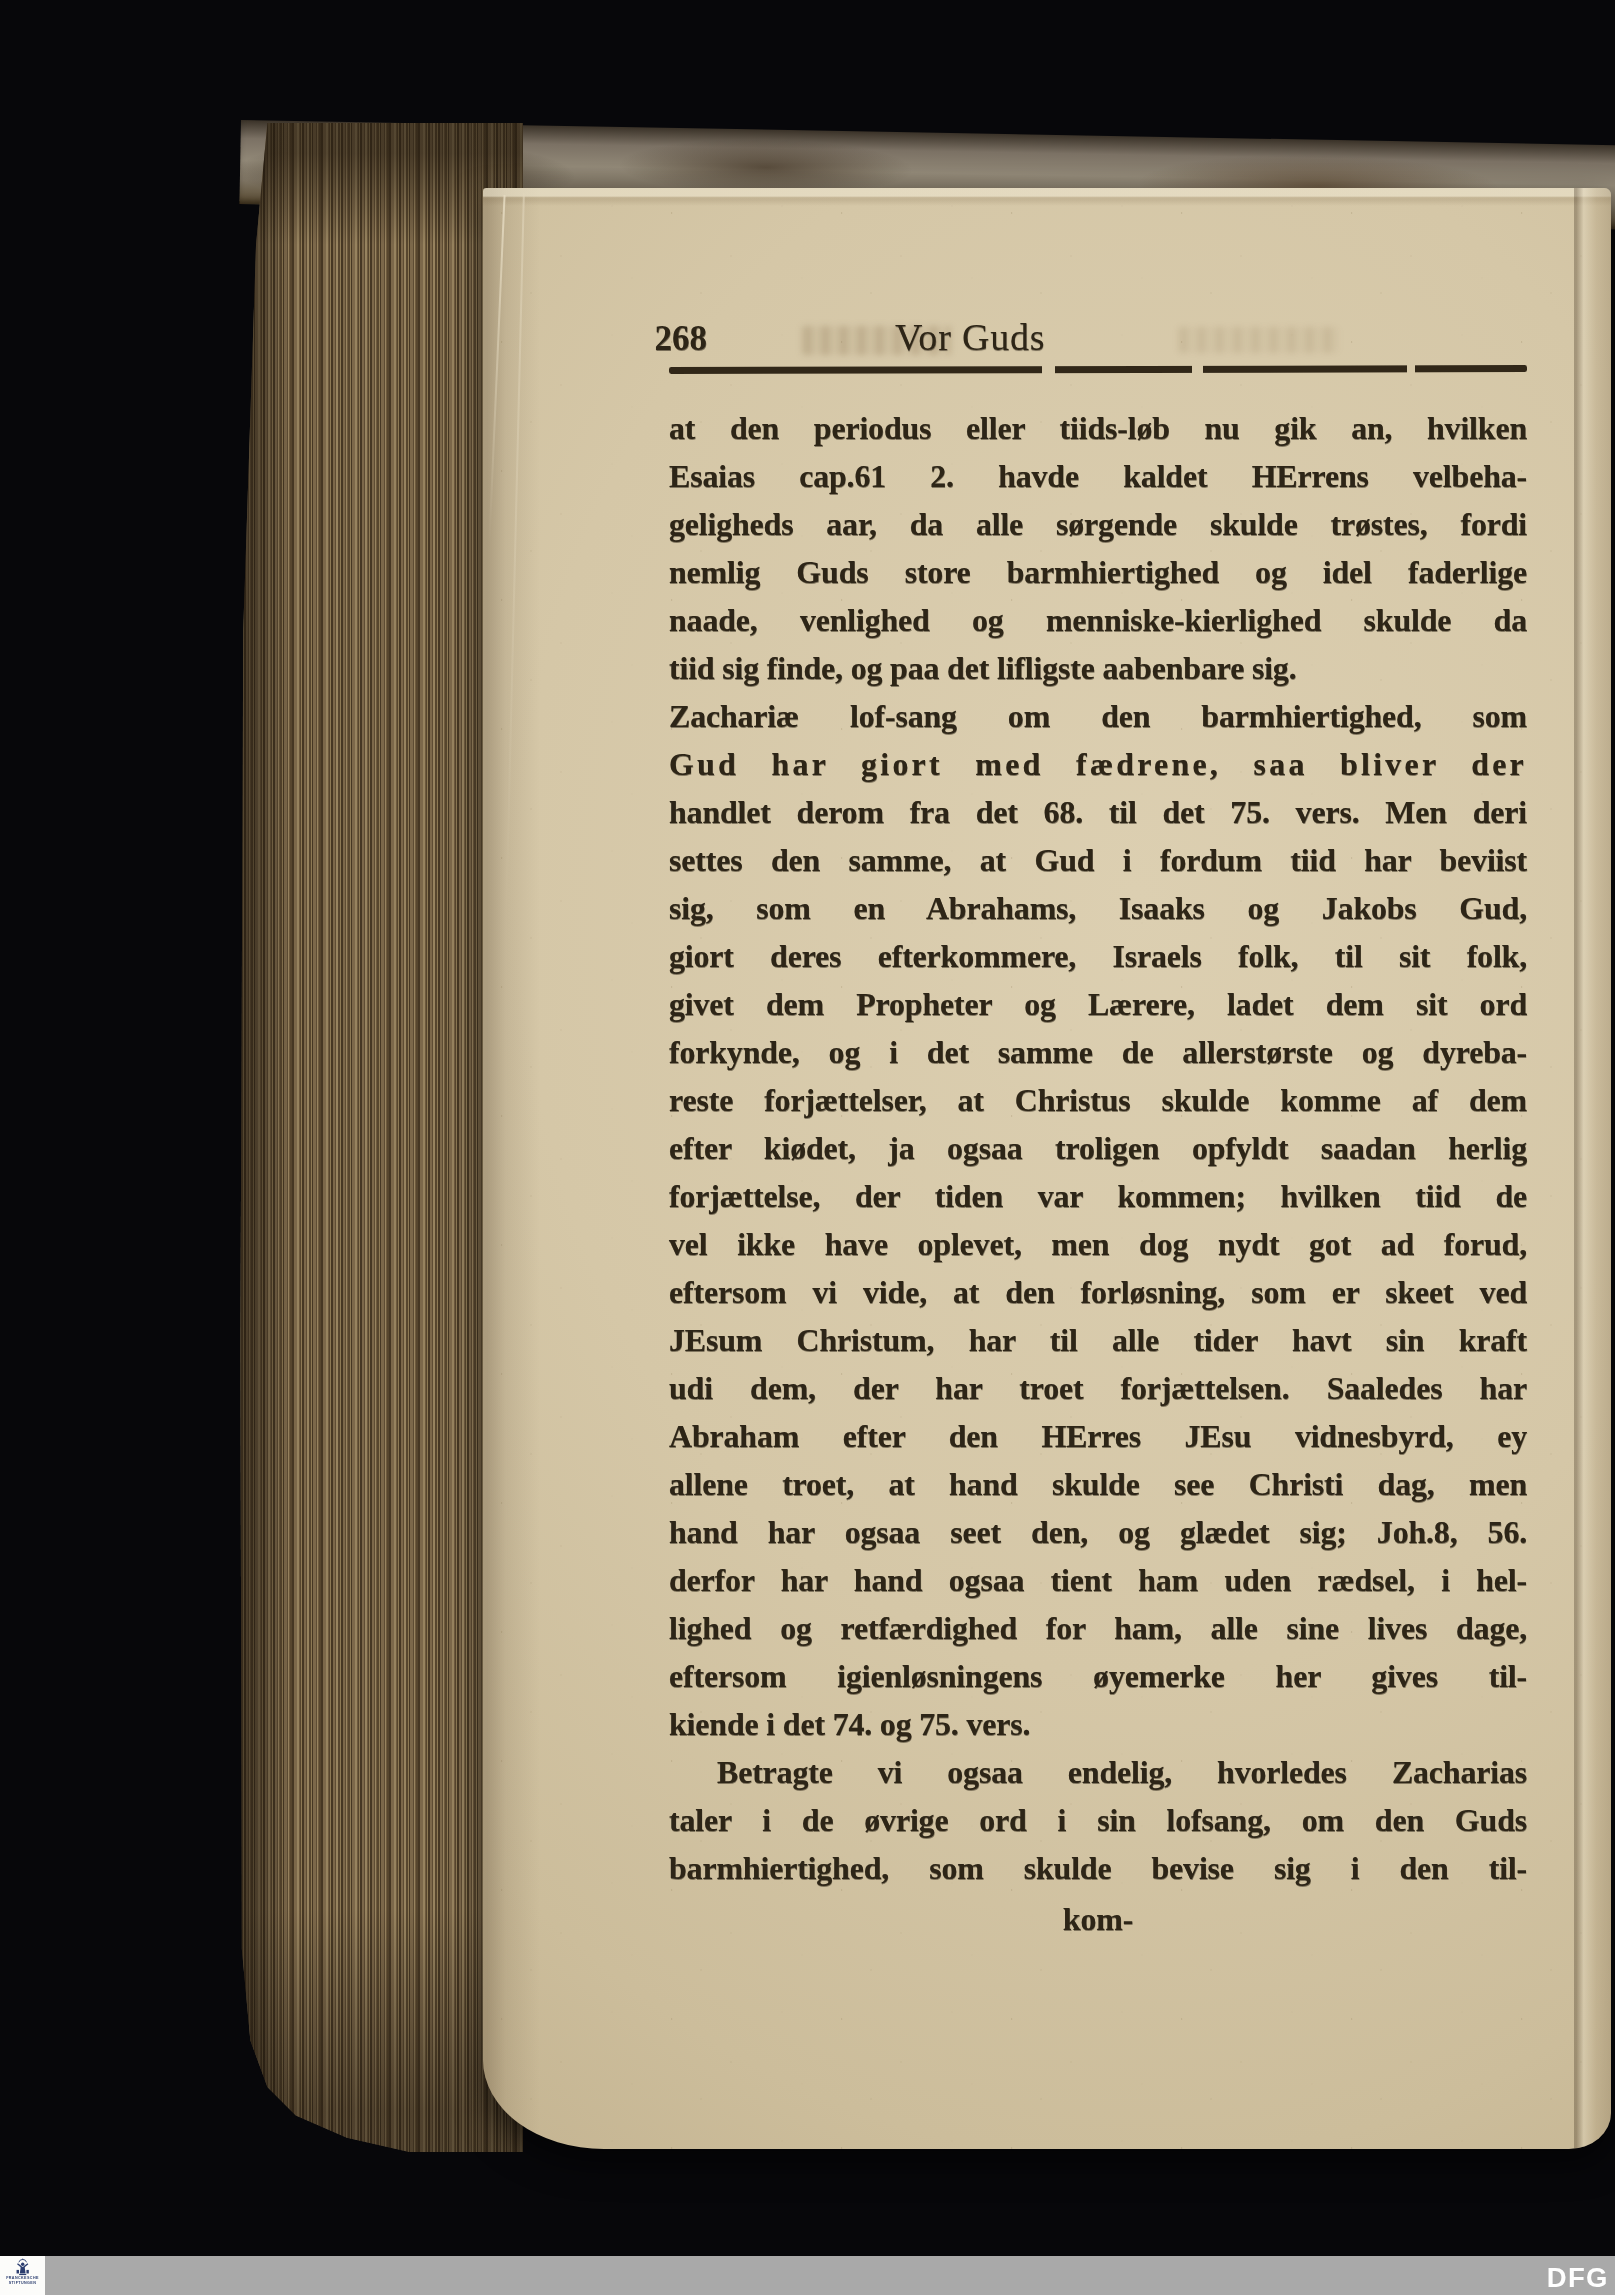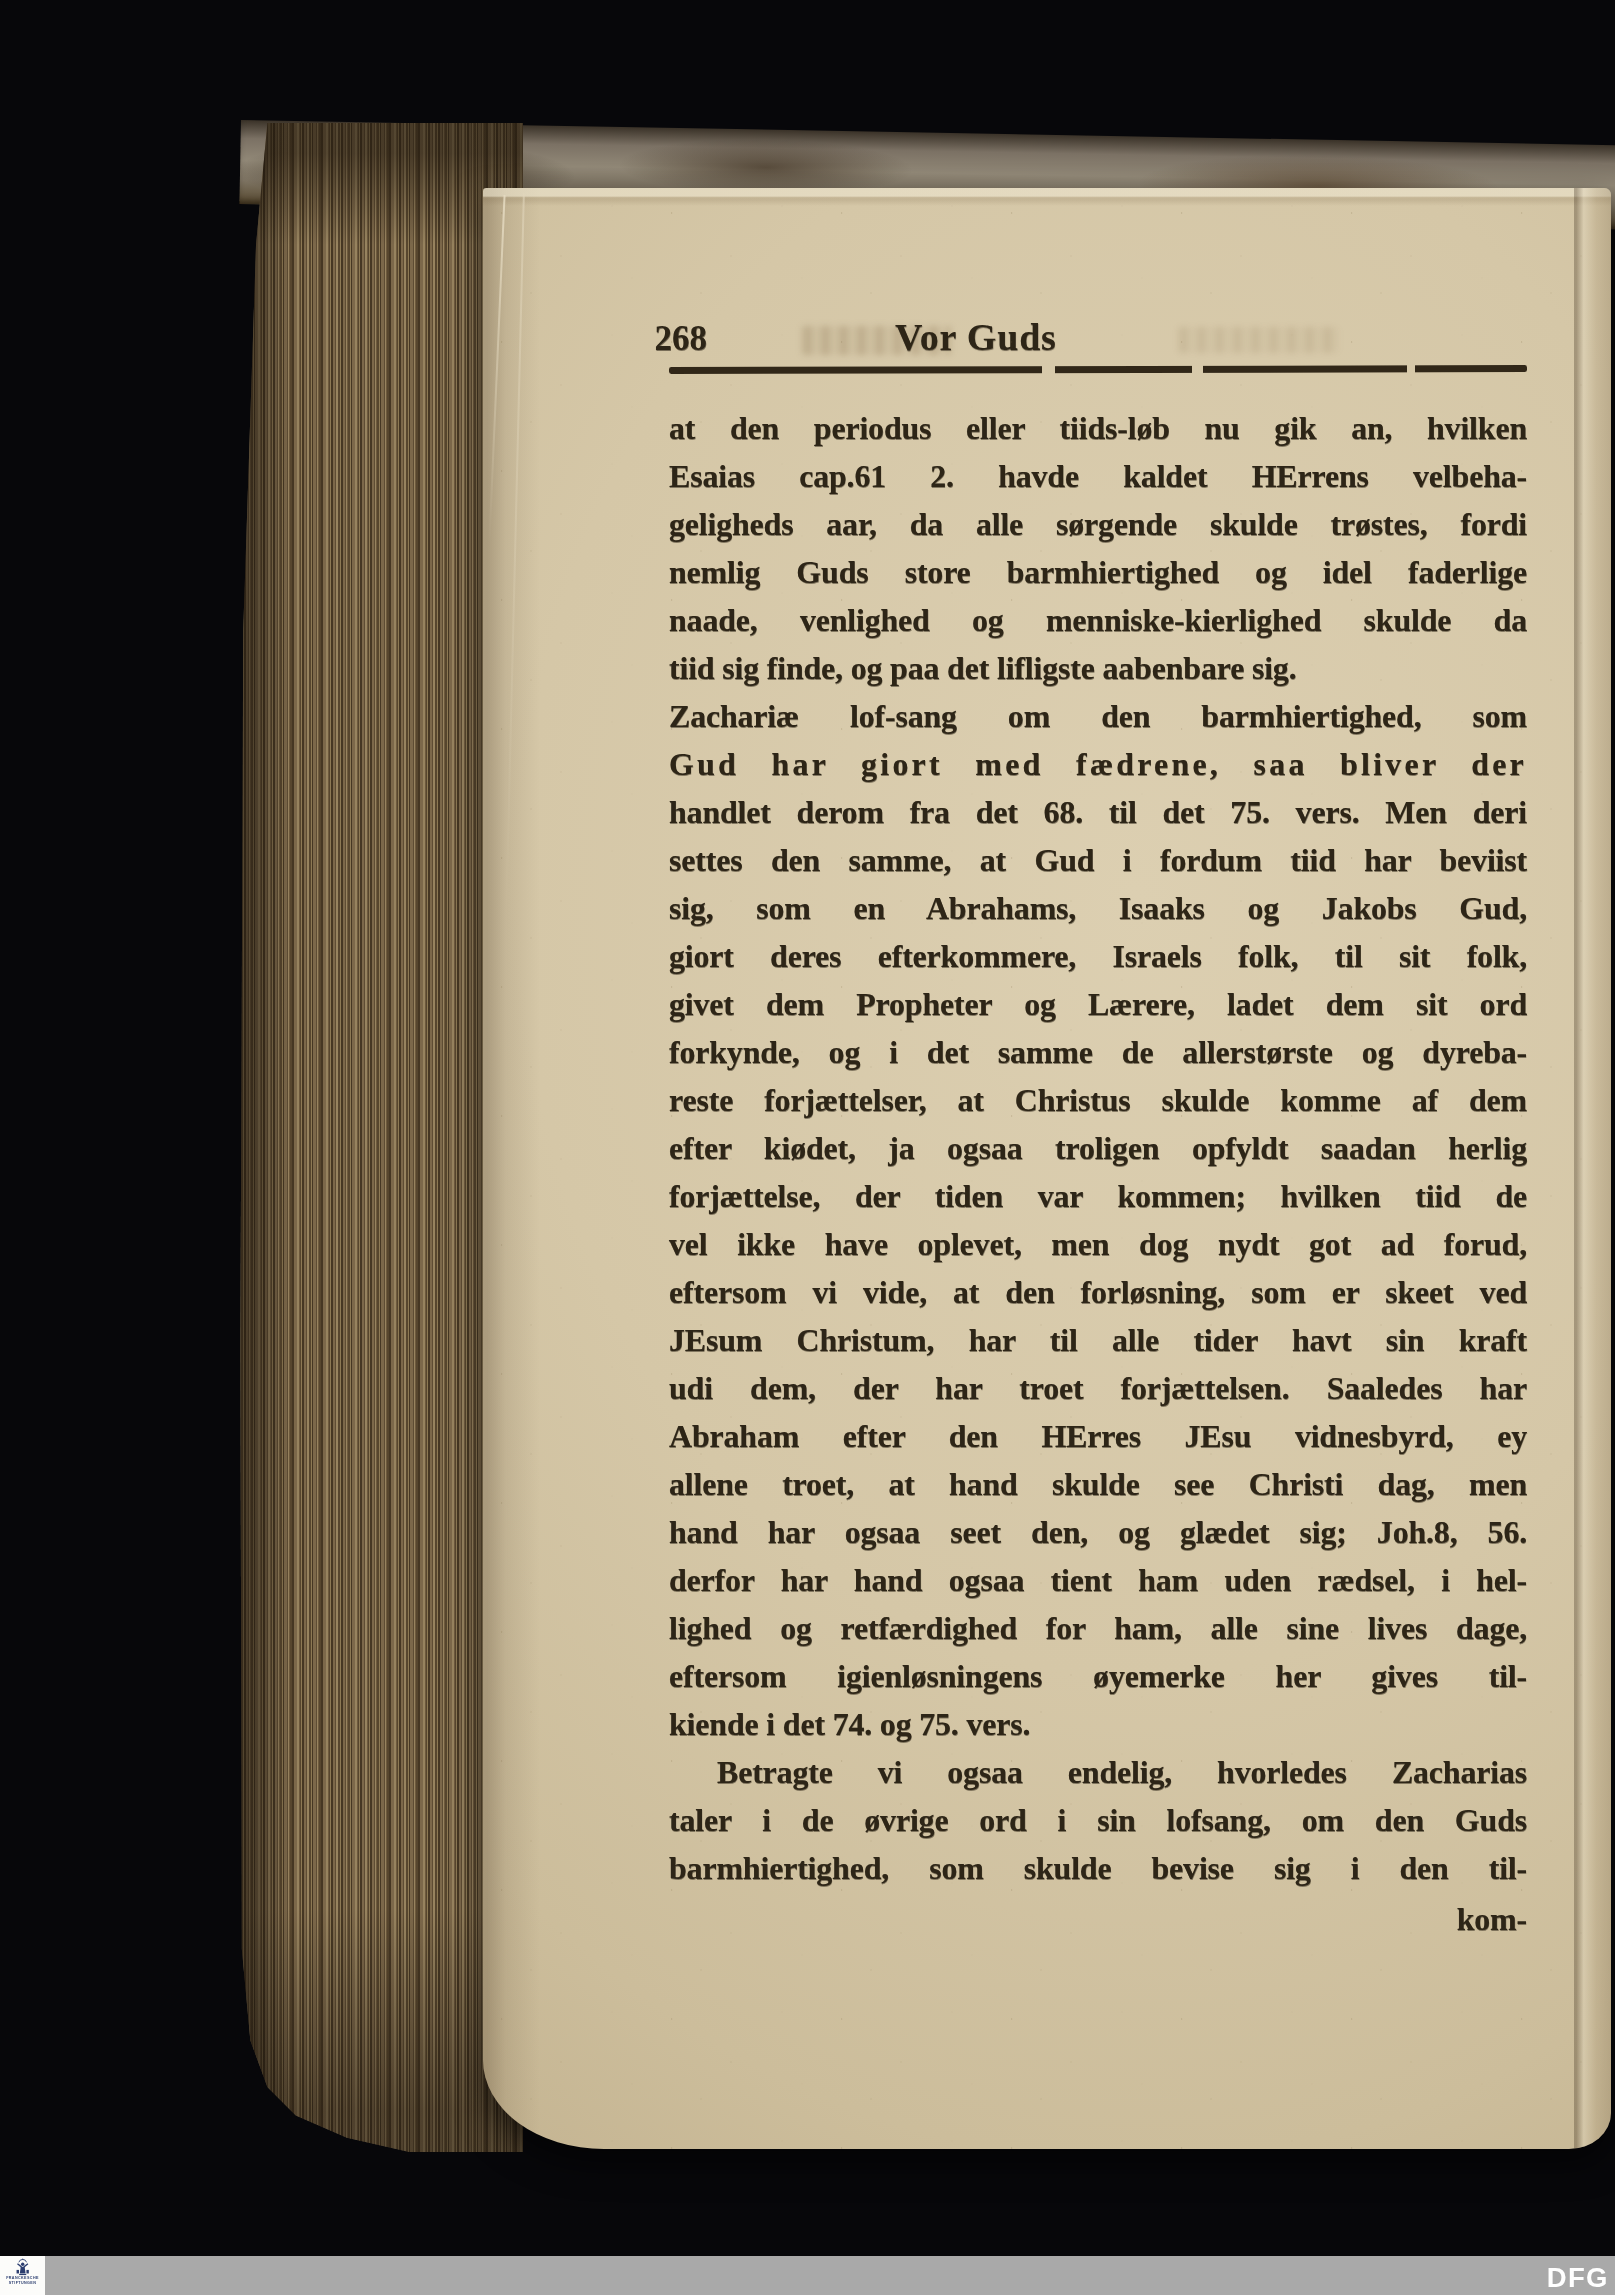--- a/index.html
+++ b/index.html
@@ -52,42 +52,42 @@
     background:linear-gradient(90deg, rgba(60,45,28,.32) 0 2.4px, rgba(225,215,190,.45) 9.7px, rgba(170,152,120,.30) 60%, rgba(140,122,92,.35) 100%);
   }
   .edge-line1{position:absolute;left:13px;top:6.5px;width:2.4px;height:347px;
     background:linear-gradient(rgba(230,220,195,.85), transparent);transform:rotate(2.5deg);}
   .edge-line2{position:absolute;left:31px;top:4.8px;width:1.6px;height:727px;
     background:linear-gradient(rgba(225,214,188,.6), transparent);transform:rotate(1.4deg);}
   
   .page-header{position:absolute;left:170px;top:128px;width:858px;height:45px;color:#2d2517;}
   .page-number{position:absolute;left:1.6px;bottom:1.6px;font-size:35px;font-weight:700;
     text-shadow:0.3px 0.5px 0.6px rgba(45,37,23,.55);}
-  .running-title{position:absolute;left:242px;bottom:1.6px;font-size:38px;font-weight:700;
+  .running-title{position:absolute;left:242px;bottom:1.6px;font-size:38px;font-weight:400;
     letter-spacing:0.8px;text-shadow:0.3px 0.5px 0.7px rgba(45,37,23,.55);margin-top:48px;}
   .ghost{position:absolute;border-radius:3.2px;filter:blur(3.2px);
     background:repeating-linear-gradient(90deg, rgba(120,95,60,.22) 0 11.3px, rgba(120,95,60,.05) 11.3px 18px);}
   .ghost1{left:149px;top:9.7px;width:149px;height:29px;}
   .ghost2{left:525px;top:11.3px;width:162px;height:26px;opacity:.6;}
   .header-rule{
     position:absolute;left:186px;top:178px;width:858px;height:6.5px;border-radius:2.4px;
     transform:rotate(-0.12deg);
     background:linear-gradient(90deg,#312718 0 43.5%, rgba(49,39,24,0) 43.5% 45%, #312718 45% 61%, rgba(49,39,24,0) 61% 62.2%, #312718 62.2% 86%, rgba(49,39,24,0) 86% 87%, #312718 87% 100%);
   }
   .text-block{
     position:absolute;left:186px;top:216px;width:858px;
     font-size:32px;line-height:48px;font-weight:700;color:#2d2517;
     letter-spacing:-0.2px;
     text-shadow:0.3px 0.5px 0.6px rgba(45,37,23,.5), -0.2px -0.2px 0.4px rgba(45,37,23,.25);
   }
   .ln{height:48px;text-align:justify;text-align-last:justify;}
   .ln.end{text-align-last:left;}
   .ln.indent{text-indent:48px;}
   .ln.emph{letter-spacing:3.2px;}
-  .catchword-line{height:48px;margin-top:3.2px;text-align:right;}
+  .catchword-line{height:48px;margin-top:3.2px;text-align:center;}
   
   .footer-bar{
     position:absolute;left:0;top:2256px;width:1615px;height:44px;background:#a9a9a9;
     display:flex;justify-content:space-between;align-items:stretch;
   }
   .lib-box{width:45px;height:40px;background:#fcfcfa;display:flex;flex-direction:column;align-items:center;padding-top:2.4px;box-sizing:border-box;}
   .lib-text{font-family:"Liberation Sans", sans-serif;font-size:3.7px;line-height:4.8px;
     letter-spacing:0.4px;color:#2c3e70;font-weight:700;text-align:center;white-space:nowrap;}
   .dfg{align-self:center;margin-right:6.5px;font-family:"Liberation Sans", sans-serif;
     font-weight:700;font-size:27.5px;color:#ffffff;letter-spacing:1.2px;}

